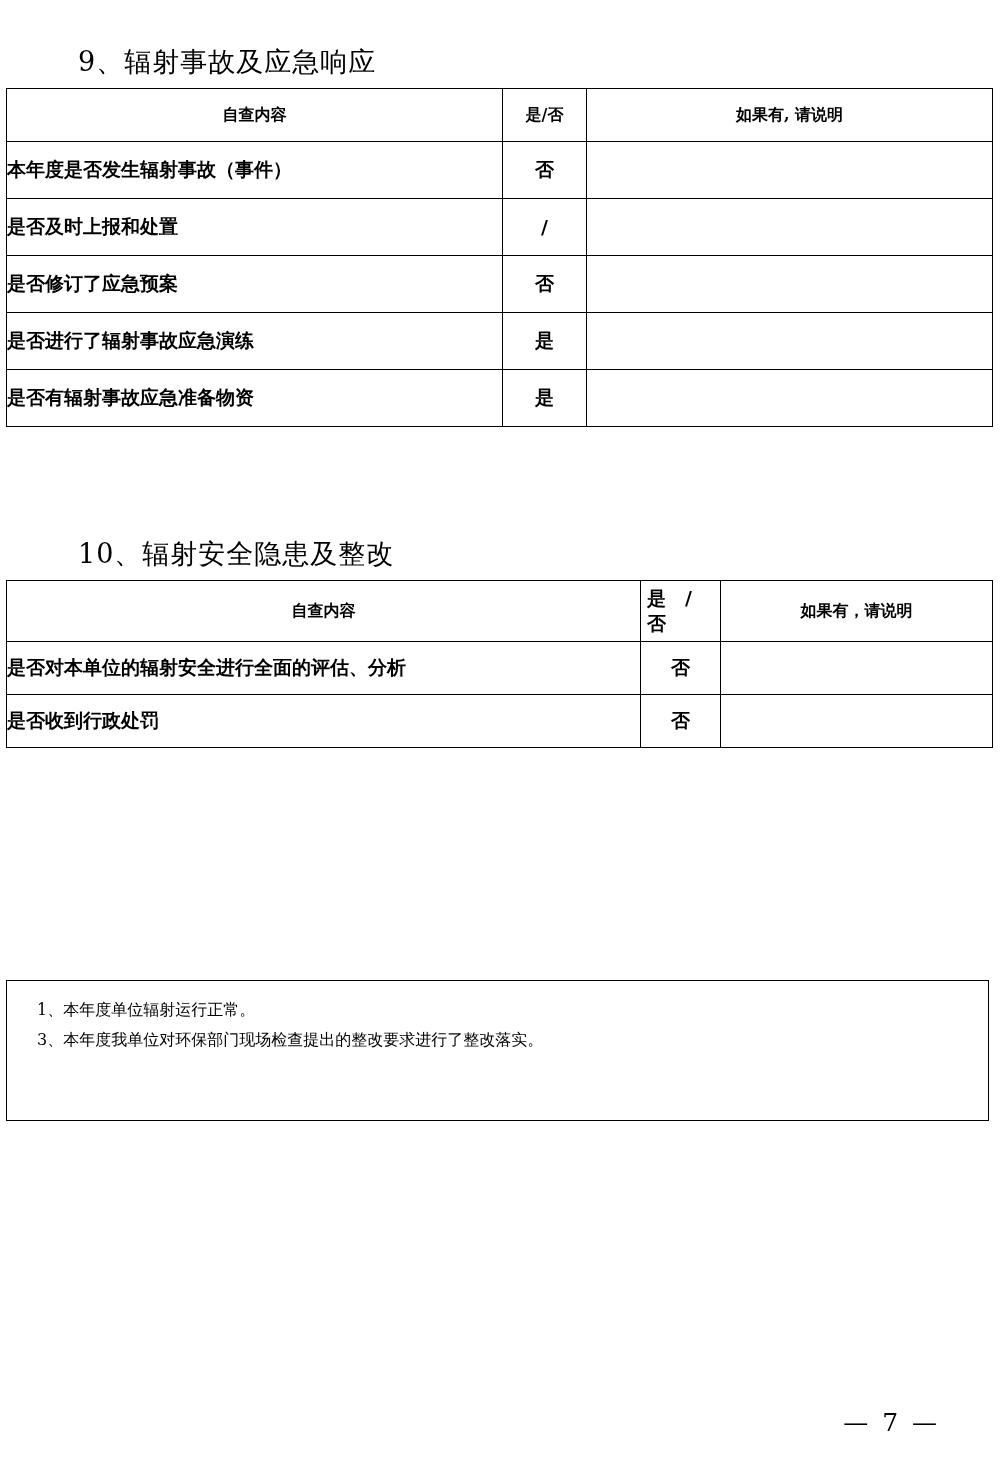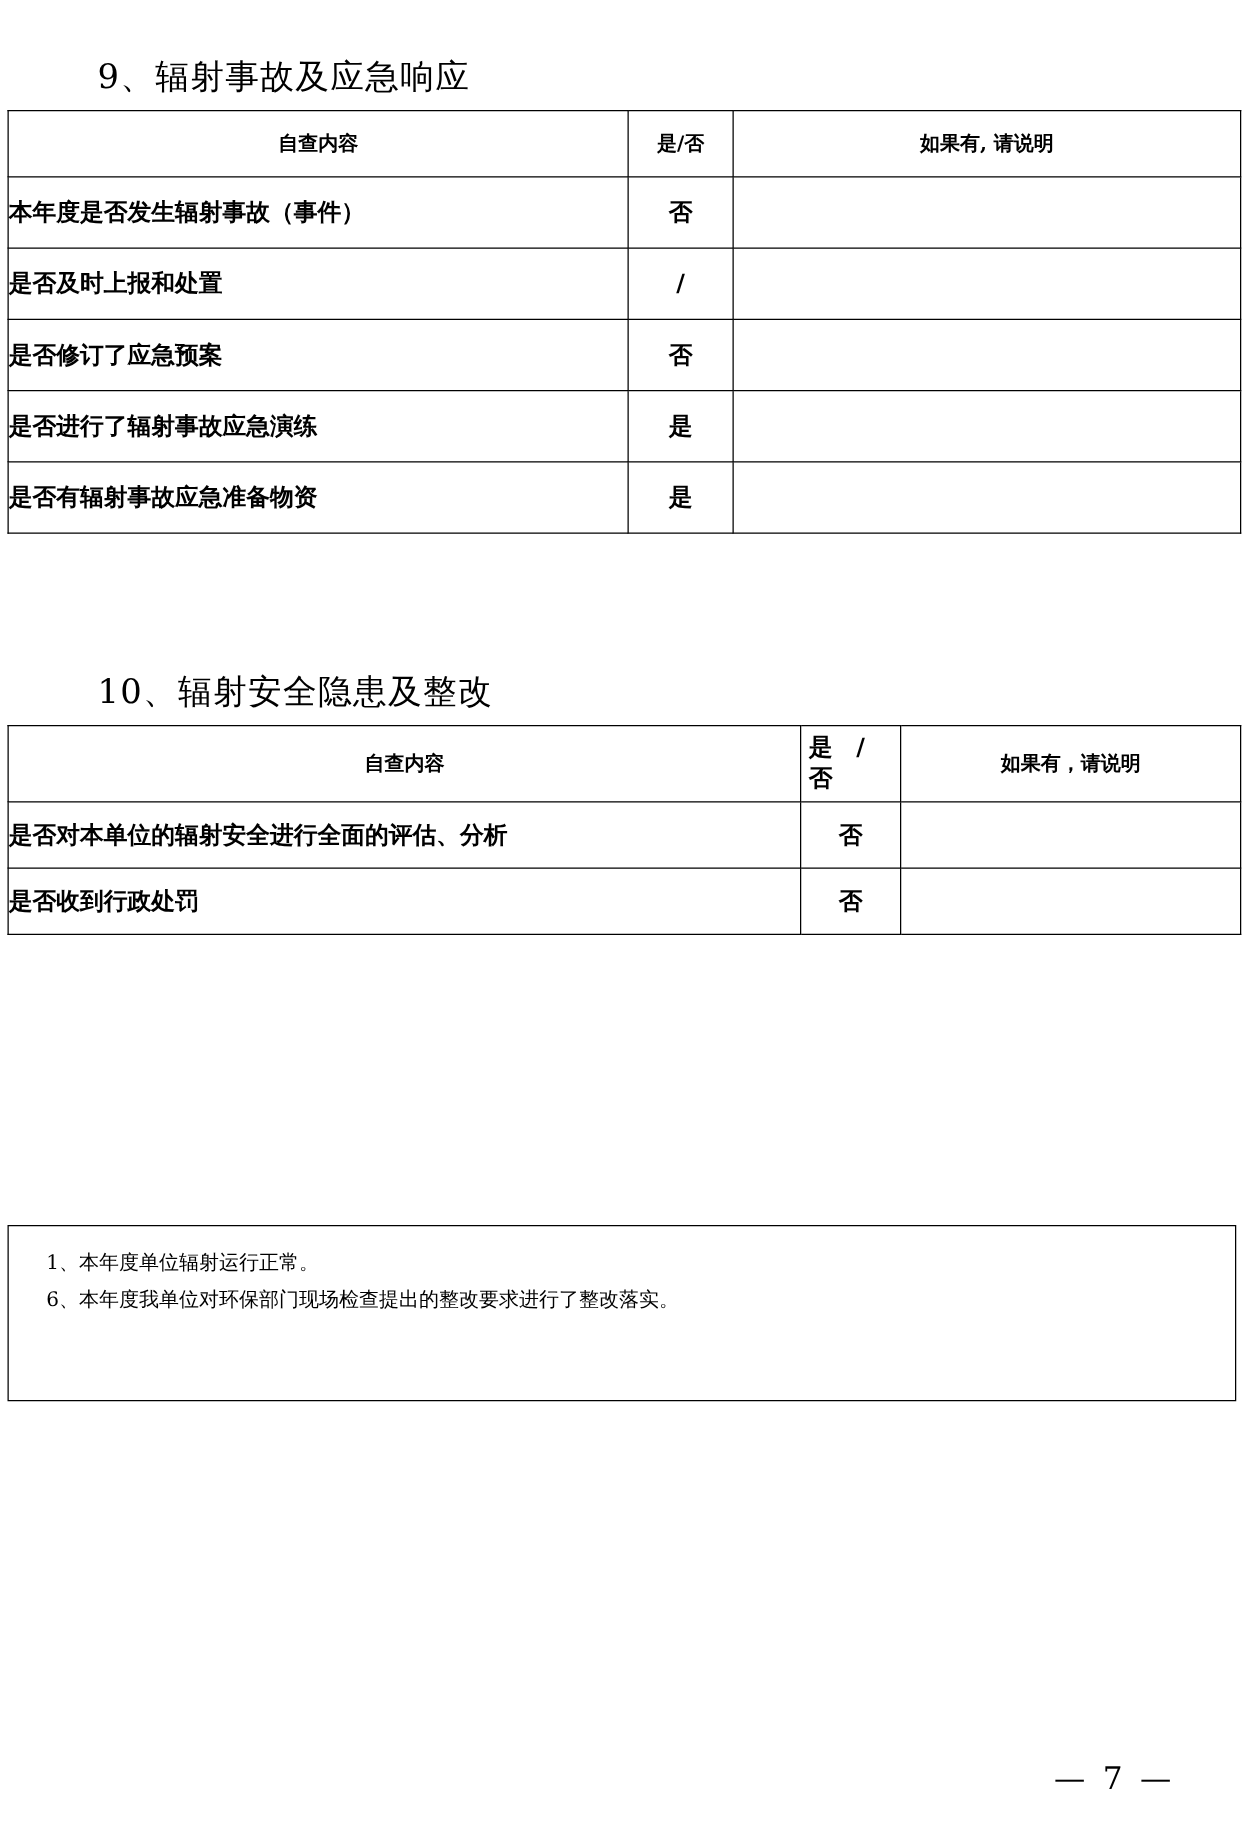--- a/index.html
+++ b/index.html
@@ -196,19 +196,19 @@
           <td class="ans-cell">否</td>
           <td class="note-cell"></td>
         </tr>
       </tbody>
     </table>
   </div>
 
   <div class="section" style="top: 980px;">
     <div class="conclusion-box">
       <div class="conclusion-line">1、本年度单位辐射运行正常。</div>
-      <div class="conclusion-line">6、本年度我单位对环保部门现场检查提出的整改要求进行了整改落实。</div>
+      <div class="conclusion-line">3、本年度我单位对环保部门现场检查提出的整改要求进行了整改落实。</div>
     </div>
   </div>
 
   <div class="page-number">— 7 —</div>
 
 </div>
 
 </body></html>

